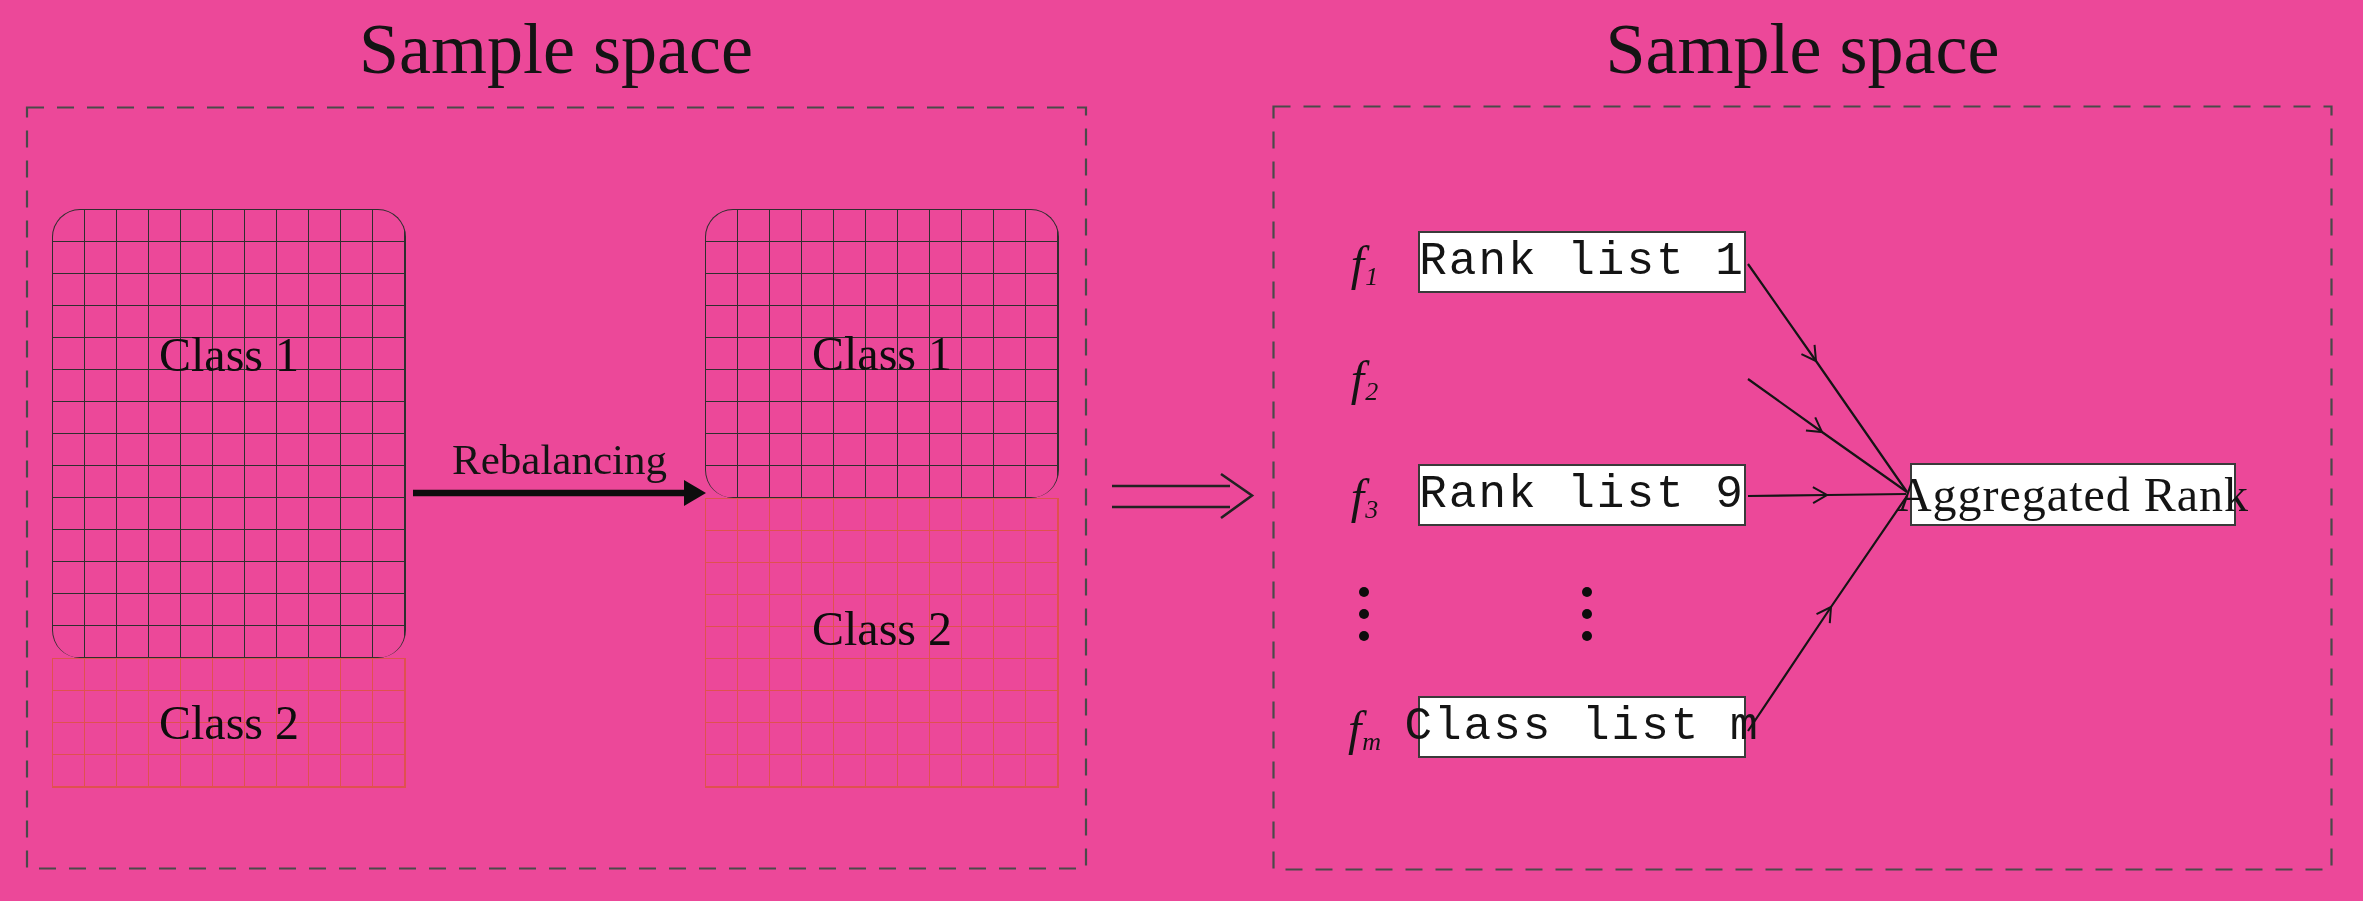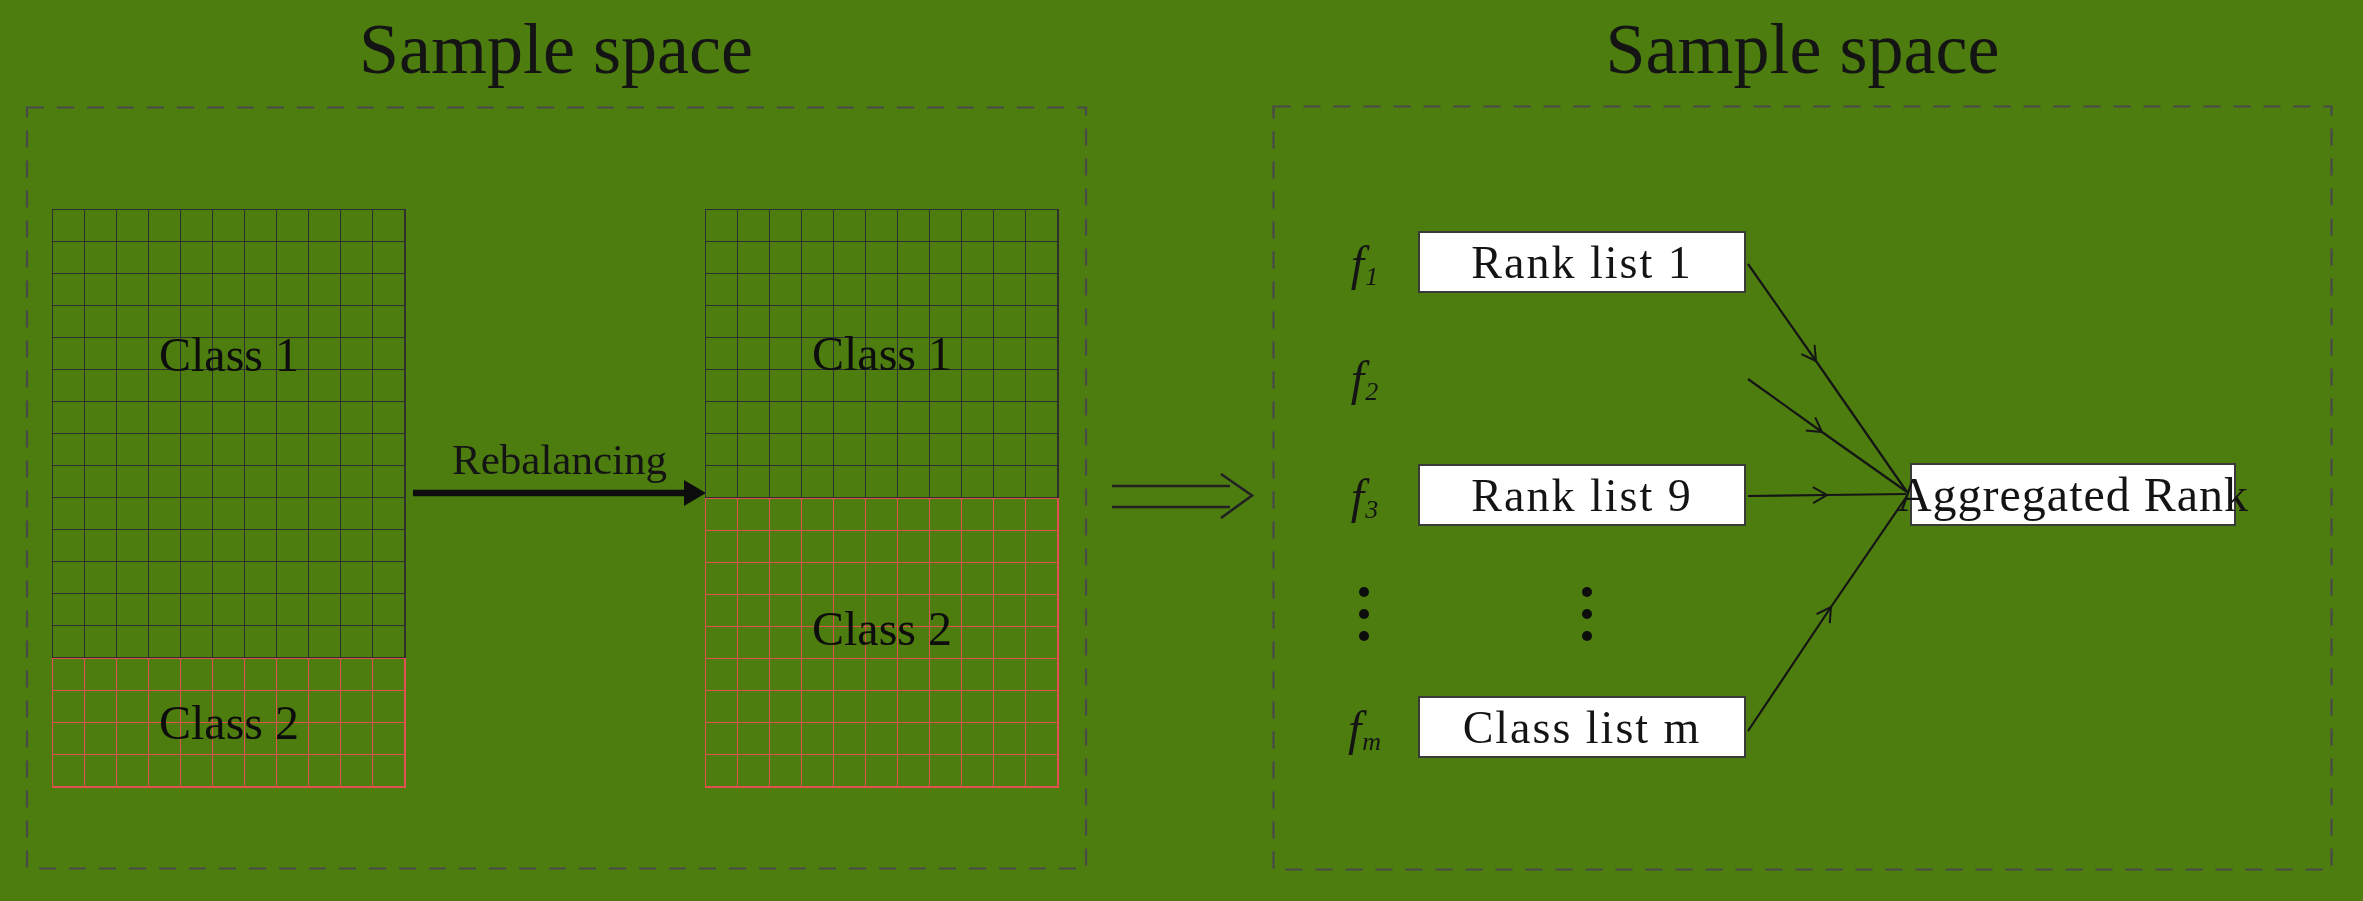--- a/index.html
+++ b/index.html
@@ -1,52 +1,52 @@
 <!DOCTYPE html>
 <html><head>
 <meta charset="utf-8">
 <style>
   html,body{margin:0;padding:0;background:#ffffff;}
   body{width:2363px;height:901px;overflow:hidden;
        font-family:"Liberation Serif","DejaVu Serif",serif;color:#141414;}
-  #stage{position:relative;width:2363px;height:901px;background:#4d7c0f;}
+  #stage{position:relative;width:2363px;height:901px;background:#ec4899;}
   #lines-svg{position:absolute;left:0;top:0;width:2363px;height:901px;}
 
   .panel-title{position:absolute;top:10px;font-size:72px;line-height:1.1;
                text-align:center;white-space:nowrap;}
   #title-left{left:26px;width:1060px;}
   #title-right{left:1273px;width:1059px;}
 
   
   .grid{position:absolute;}
   #grid-before{left:52px;top:209px;}
   #grid-after{left:705px;top:209px;}
   .gsec{position:relative;border:1px solid #2f2f2f;box-sizing:content-box;
         background-size:32px 32px;background-position:-1px -1px;}
-  .gsec.sec1{border-bottom:none;}
+  .gsec.sec1{border-bottom:none;border-radius:28px;}
   .glabel{position:absolute;left:0;right:0;text-align:center;
           font-size:48px;line-height:1;color:#0d0d0d;white-space:nowrap;}
   #grid-before .sec1 .glabel{top:121px;}
   #grid-before .sec2 .glabel{top:50%;transform:translateY(-50%);}
   #grid-after  .sec1 .glabel{top:50%;transform:translateY(-50%);}
   #grid-after  .sec2 .glabel{top:106px;}
 
   #rebalancing-label{position:absolute;left:413px;top:438px;width:293px;
           text-align:center;font-size:43px;line-height:1;white-space:nowrap;}
 
   
   .flabel{position:absolute;left:1332px;width:64px;height:62px;
           display:flex;align-items:center;justify-content:center;
           font-size:48px;font-style:italic;}
   .flabel sub{font-size:26px;font-style:italic;line-height:0;
               position:relative;top:14px;left:1px;}
   .rankbox{position:absolute;left:1418px;width:324px;height:58px;
            border:2px solid #3a3a3a;background:#fff;
            display:flex;align-items:center;justify-content:center;
-           font-size:46px;letter-spacing:2px;white-space:nowrap;}
+           font-size:46px;letter-spacing:2px;white-space:nowrap;font-family:Liberation Mono, monospace;}
   #aggbox{position:absolute;left:1910px;top:463px;width:322px;height:59px;
           border:2px solid #3a3a3a;background:#fff;
           display:flex;align-items:center;justify-content:center;
           font-size:48px;letter-spacing:1px;white-space:nowrap;}
 
   .vdots{position:absolute;top:587px;width:10px;height:54px;
          display:flex;flex-direction:column;justify-content:space-between;}
   .vdots i{width:10px;height:10px;border-radius:50%;background:#0d0d0d;display:block;}
   #dots-f{left:1359px;}
   #dots-rank{left:1582px;}

